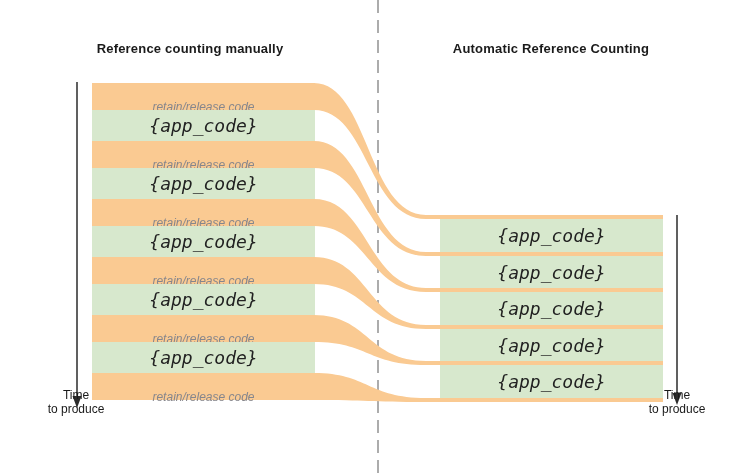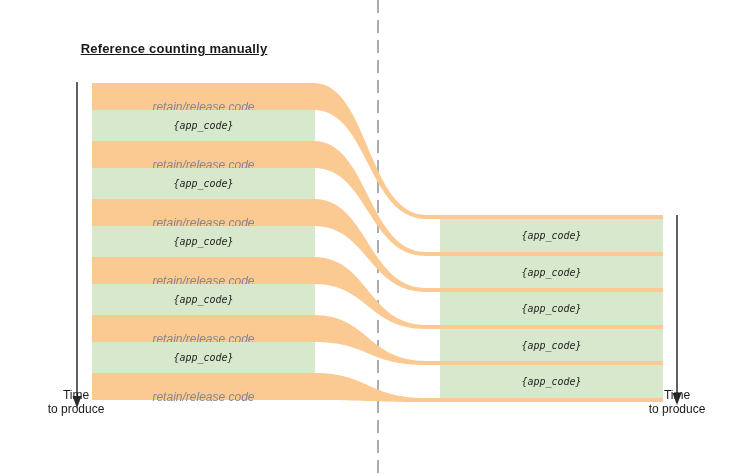--- a/index.html
+++ b/index.html
@@ -25,42 +25,42 @@
   .col-title {
     position: absolute;
     top: 41px;
     width: 300px;
     text-align: center;
     font-size: 13px;
     font-weight: bold;
     color: var(--c-title_text, #1a1a1a);
     letter-spacing: 0.2px;
   }
-  .col-title.left  { left: 24px; text-decoration: underline; }
+  .col-title.left  { left: 40px; }
   .col-title.right { left: 401px; }
   .bar {
     position: absolute;
     display: flex;
     align-items: center;
     justify-content: center;
     box-sizing: border-box;
   }
   .bar.left-col  { left: 92px;  width: 223px; }
   .bar.right-col { left: 440px; width: 223px; }
   .bar.orange { background: var(--c-orange, #faca92); }
   .bar.green  { background: var(--c-green, #d7e8cd); }
   .retain-label {
     font-style: italic;
     font-size: 12px;
     color: var(--c-retain_text, #86868c);
     margin-top: 21px;
   }
   .appcode-label {
     font-style: italic;
-    font-size: 10px;
+    font-size: 18px;
     font-family: "DejaVu Sans Mono", monospace;
     color: var(--c-app_text, #222222);
   }
   .time-label {
     position: absolute;
     top: 388px;
     width: 110px;
     text-align: center;
     font-size: 12px;
     line-height: 14px;
@@ -92,20 +92,21 @@
       <polygon points="72.5,396 81.5,396 77,408" stroke="none"></polygon>
     </g>
 
     <g style="stroke:var(--c-arrow,#2b2b2b); fill:var(--c-arrow,#2b2b2b)">
       <line x1="677" y1="215" x2="677" y2="394" stroke-width="1.5"></line>
       <polygon points="672.5,393 681.5,393 677,405" stroke="none"></polygon>
     </g>
   </svg>
 
   <div class="col-title left">Reference counting manually</div>
+  <div class="col-title right">Automatic Reference Counting</div>
 
   <div class="bar left-col orange" style="top:83px;height:27px">
       <span class="retain-label">retain/release code</span>
     </div>
   <div class="bar left-col green" style="top:110px;height:31px">
       <span class="appcode-label">{app_code}</span>
     </div>
   <div class="bar left-col orange" style="top:141px;height:27px">
       <span class="retain-label">retain/release code</span>
     </div>

